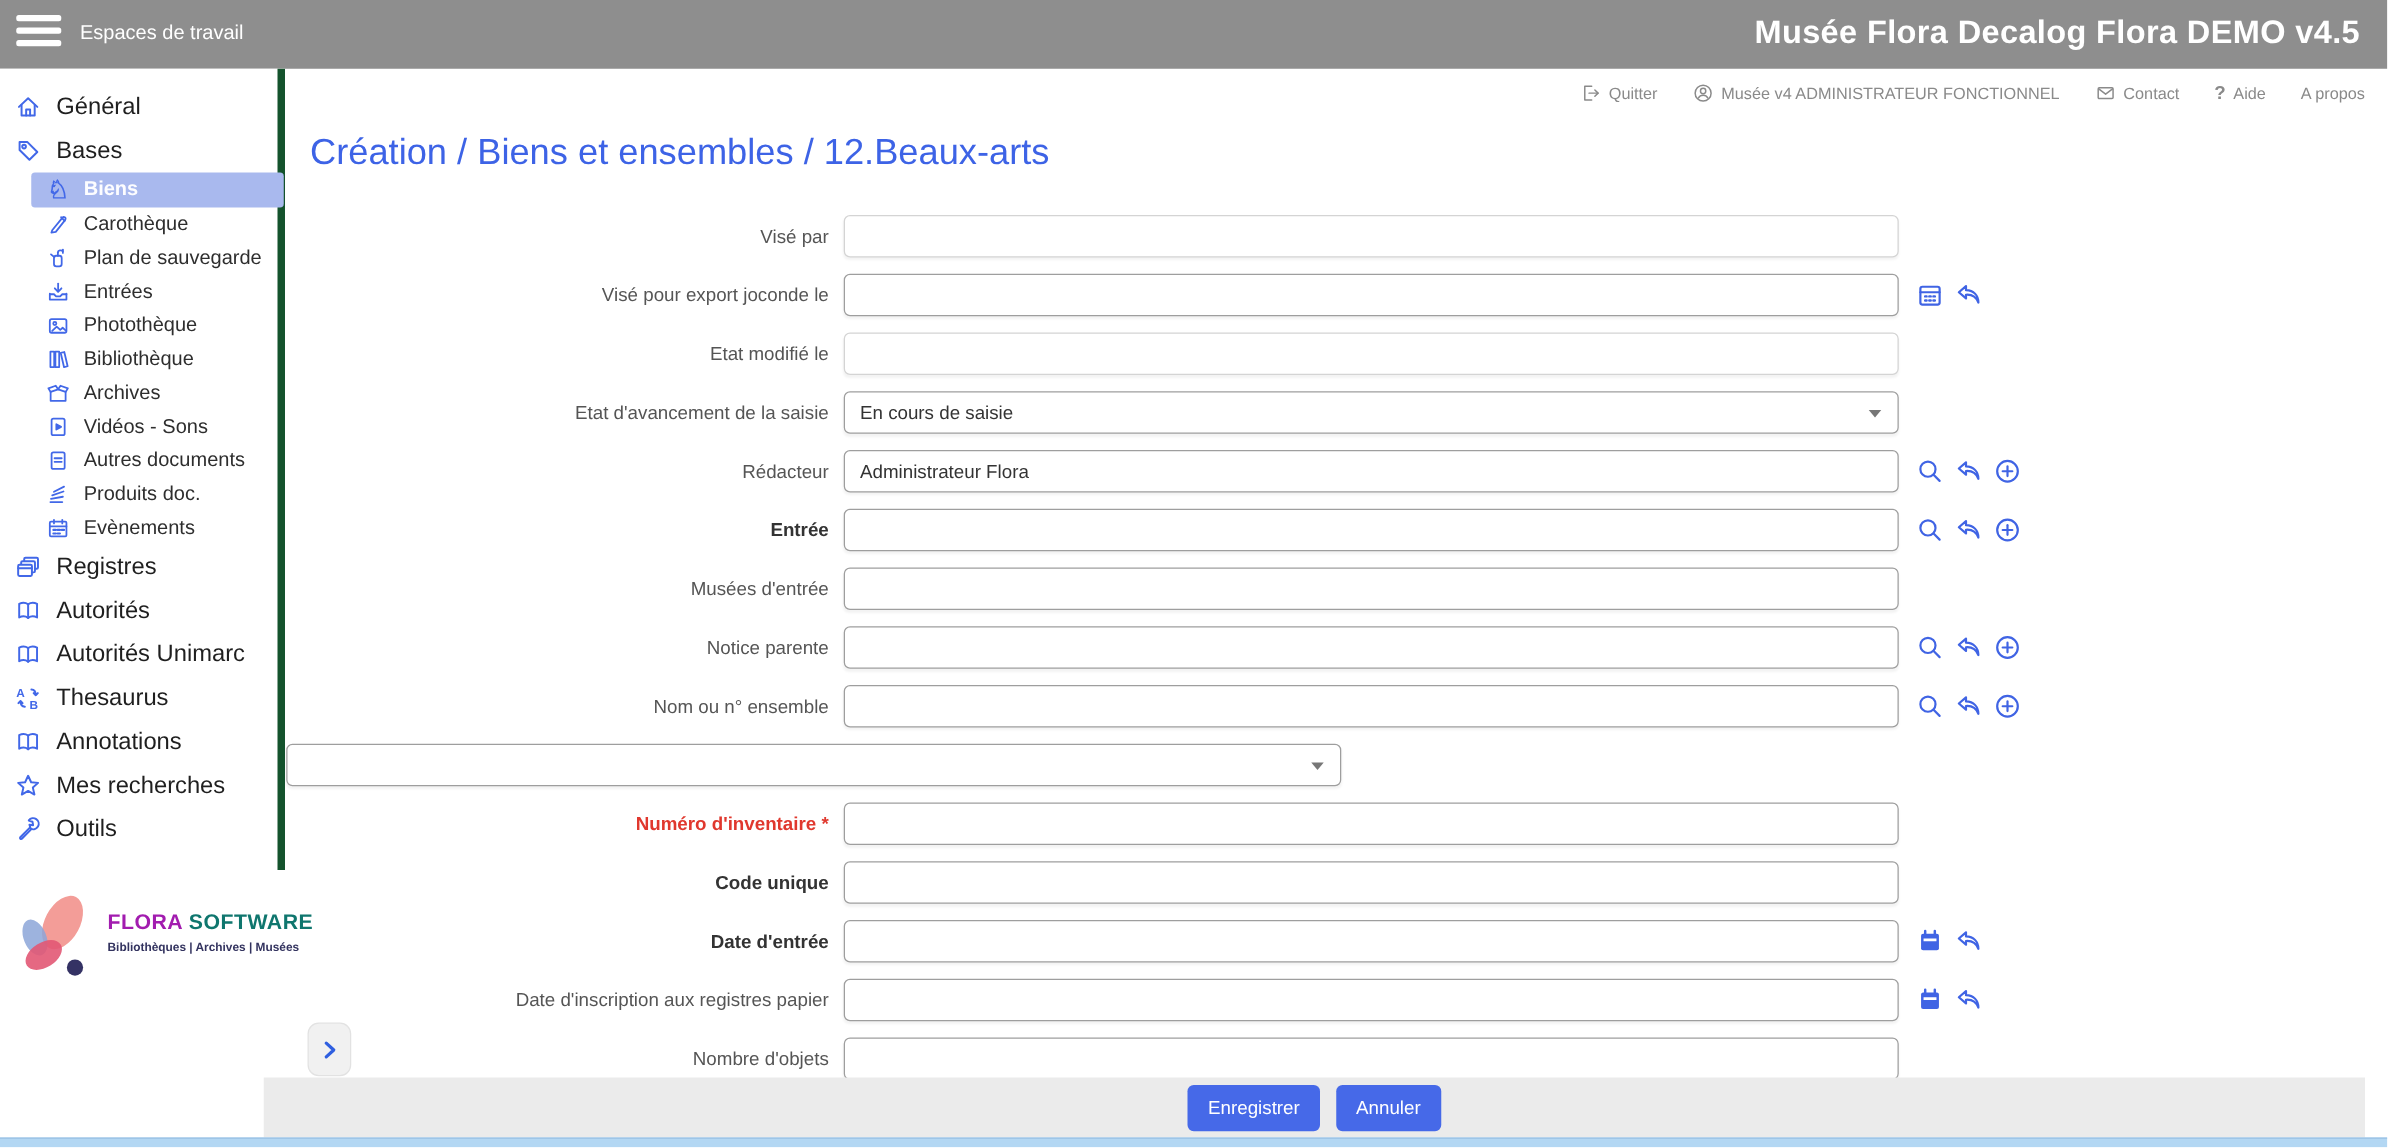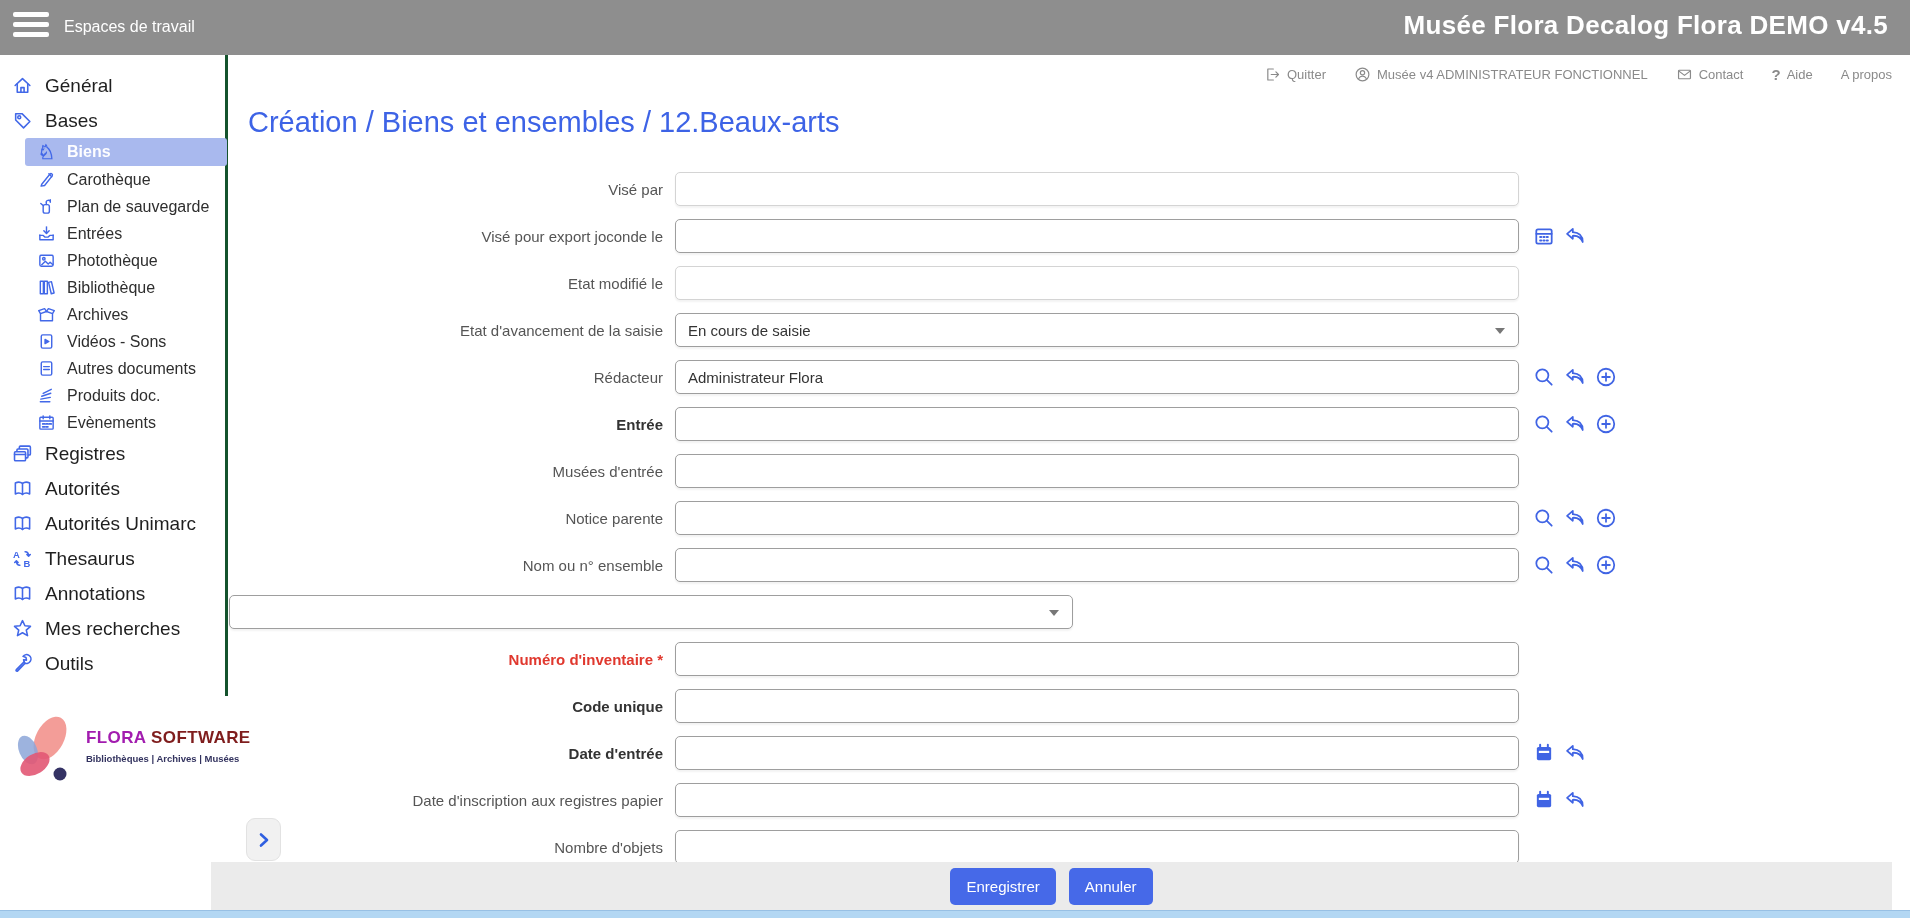--- a/index.html
+++ b/index.html
@@ -6,37 +6,37 @@
   .app{position:relative;width:1910px;height:918px;overflow:hidden;background:#fff;}
 
   
   .topbar{position:absolute;left:0;top:0;width:1910px;height:55px;background:#8e8e8e;}
   .hamburger{position:absolute;left:13px;top:12px;width:36px;height:28px;cursor:pointer;}
   .hamburger span{display:block;width:36px;height:5px;border-radius:2px;background:#fff;margin-bottom:5px;}
   .ws-label{position:absolute;left:64px;top:18px;color:#fff;font-size:16px;}
   .app-title{position:absolute;right:22px;top:10px;color:#fff;font-size:26px;font-weight:bold;letter-spacing:.3px;}
 
   
-  .sidebar{position:absolute;left:0;top:55px;width:228px;height:641px;background:#fff;border-right:3px solid #14532d;box-sizing:border-box;}
+  .sidebar{position:absolute;left:0;top:55px;width:228px;height:641px;background:#fff;border-right:6px solid #14532d;box-sizing:border-box;}
   .nav{position:absolute;left:0;top:13px;width:227px;}
   .nav-item{display:flex;align-items:center;cursor:pointer;}
   .nav-item.l1{height:35px;padding-left:10px;font-size:19px;color:#1f1f1f;}
   .nav-item.l2{height:27px;padding-left:36px;font-size:16px;color:#2e2e2e;}
   .nav-item .ibox{width:24px;height:24px;display:flex;align-items:center;justify-content:center;margin-right:11px;color:#4268e8;flex:0 0 24px;}
   .nav-item.l2 .ibox{width:21px;height:21px;flex:0 0 21px;margin-right:10px;}
   .nav-item.selected{background:#a9b9ee;color:#fdfdff;font-weight:bold;margin-left:25px;padding-left:11px;border-radius:3px;height:28px;}
   .sicon{stroke:currentColor;fill:none;stroke-width:1.5;stroke-linecap:round;stroke-linejoin:round;}
   .glyph{font-size:20px;line-height:1;color:#4268e8;}
 
   
   .logo{position:absolute;left:0;top:645px;width:227px;height:110px;}
   .logo-text{position:absolute;left:86px;top:28px;}
   .brand{font-size:17px;font-weight:bold;letter-spacing:.4px;white-space:nowrap;}
   .brand .p1{color:#a21caf;}
-  .brand .p2{color:#7f1d1d;}
+  .brand .p2{color:#0f766e;}
   .tagline{font-size:9.5px;font-weight:bold;color:#33335f;margin-top:5px;white-space:nowrap;}
 
   
   .hlinks{position:absolute;top:66px;right:18px;display:flex;gap:28px;align-items:center;font-size:13px;color:#8a8a8a;}
   .hlink{display:flex;align-items:center;gap:6px;cursor:pointer;}
   .hicon{stroke:#8a8a8a;fill:none;stroke-width:1.4;stroke-linecap:round;stroke-linejoin:round;}
   .qmark{font-size:15px;color:#8a8a8a;font-weight:bold;}
 
   
   .page-title{position:absolute;left:248px;top:106px;font-size:29px;color:#3d63e6;}

